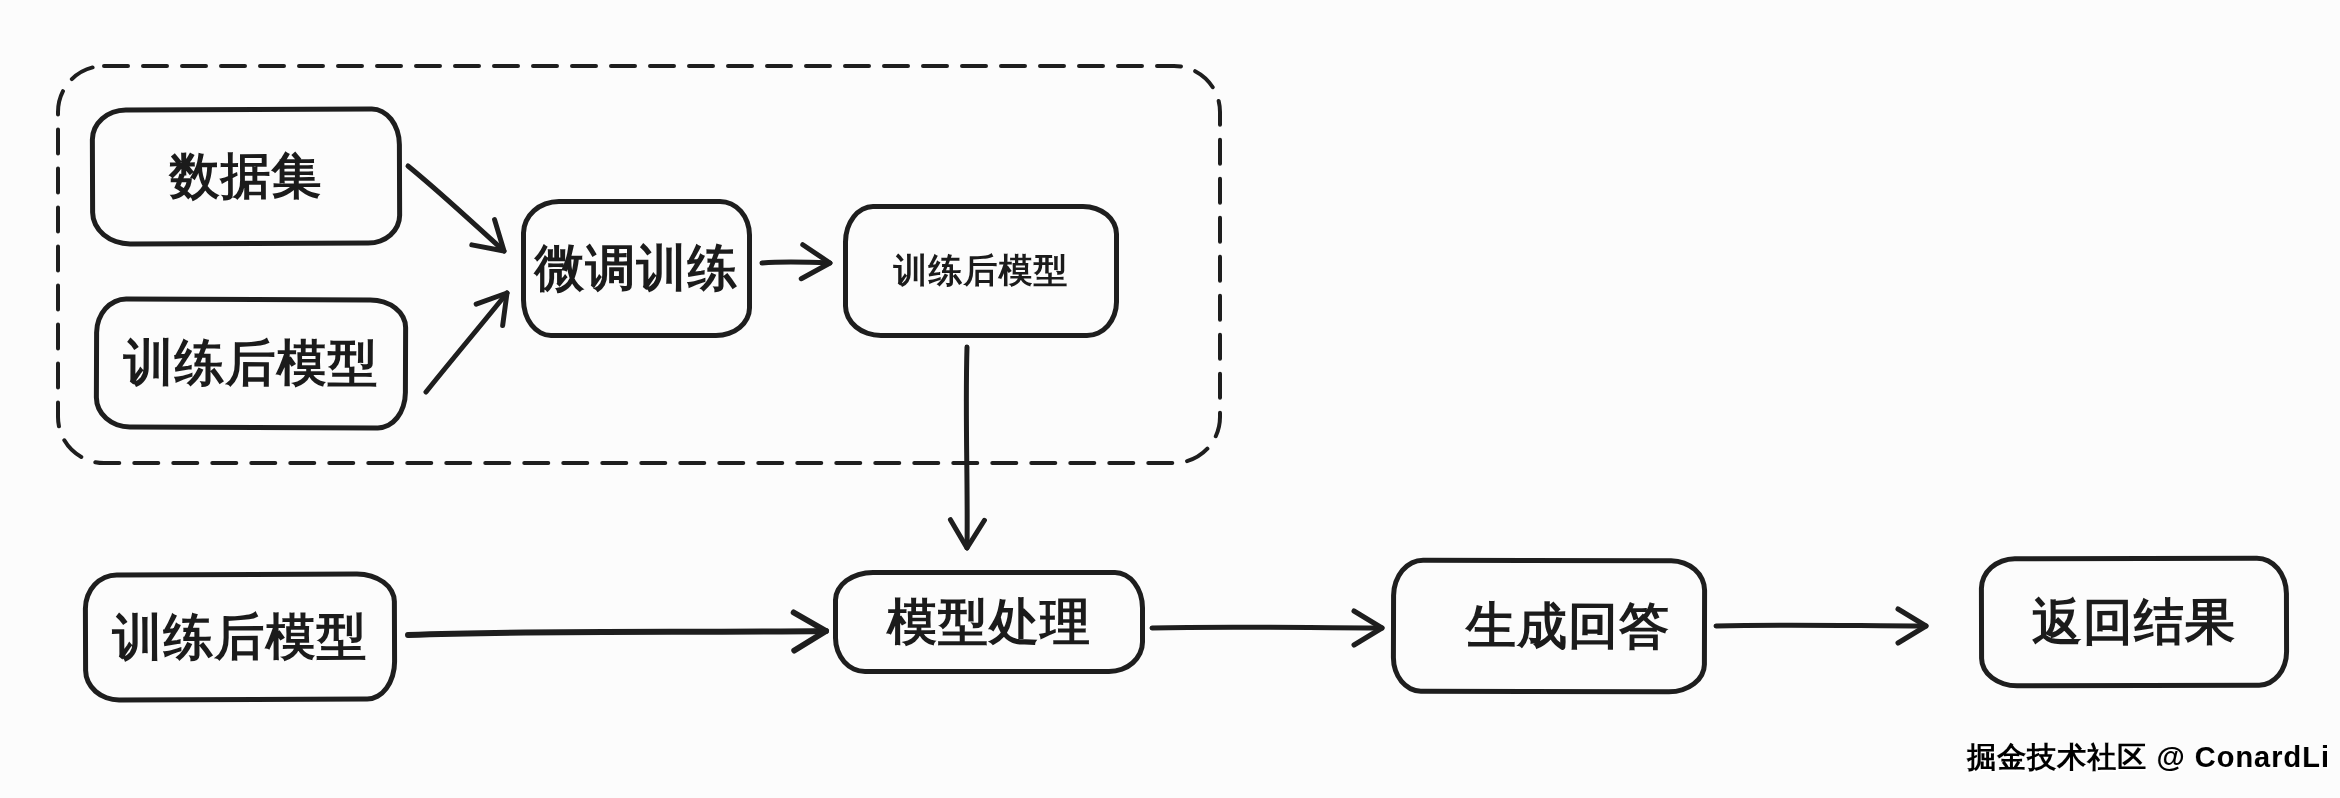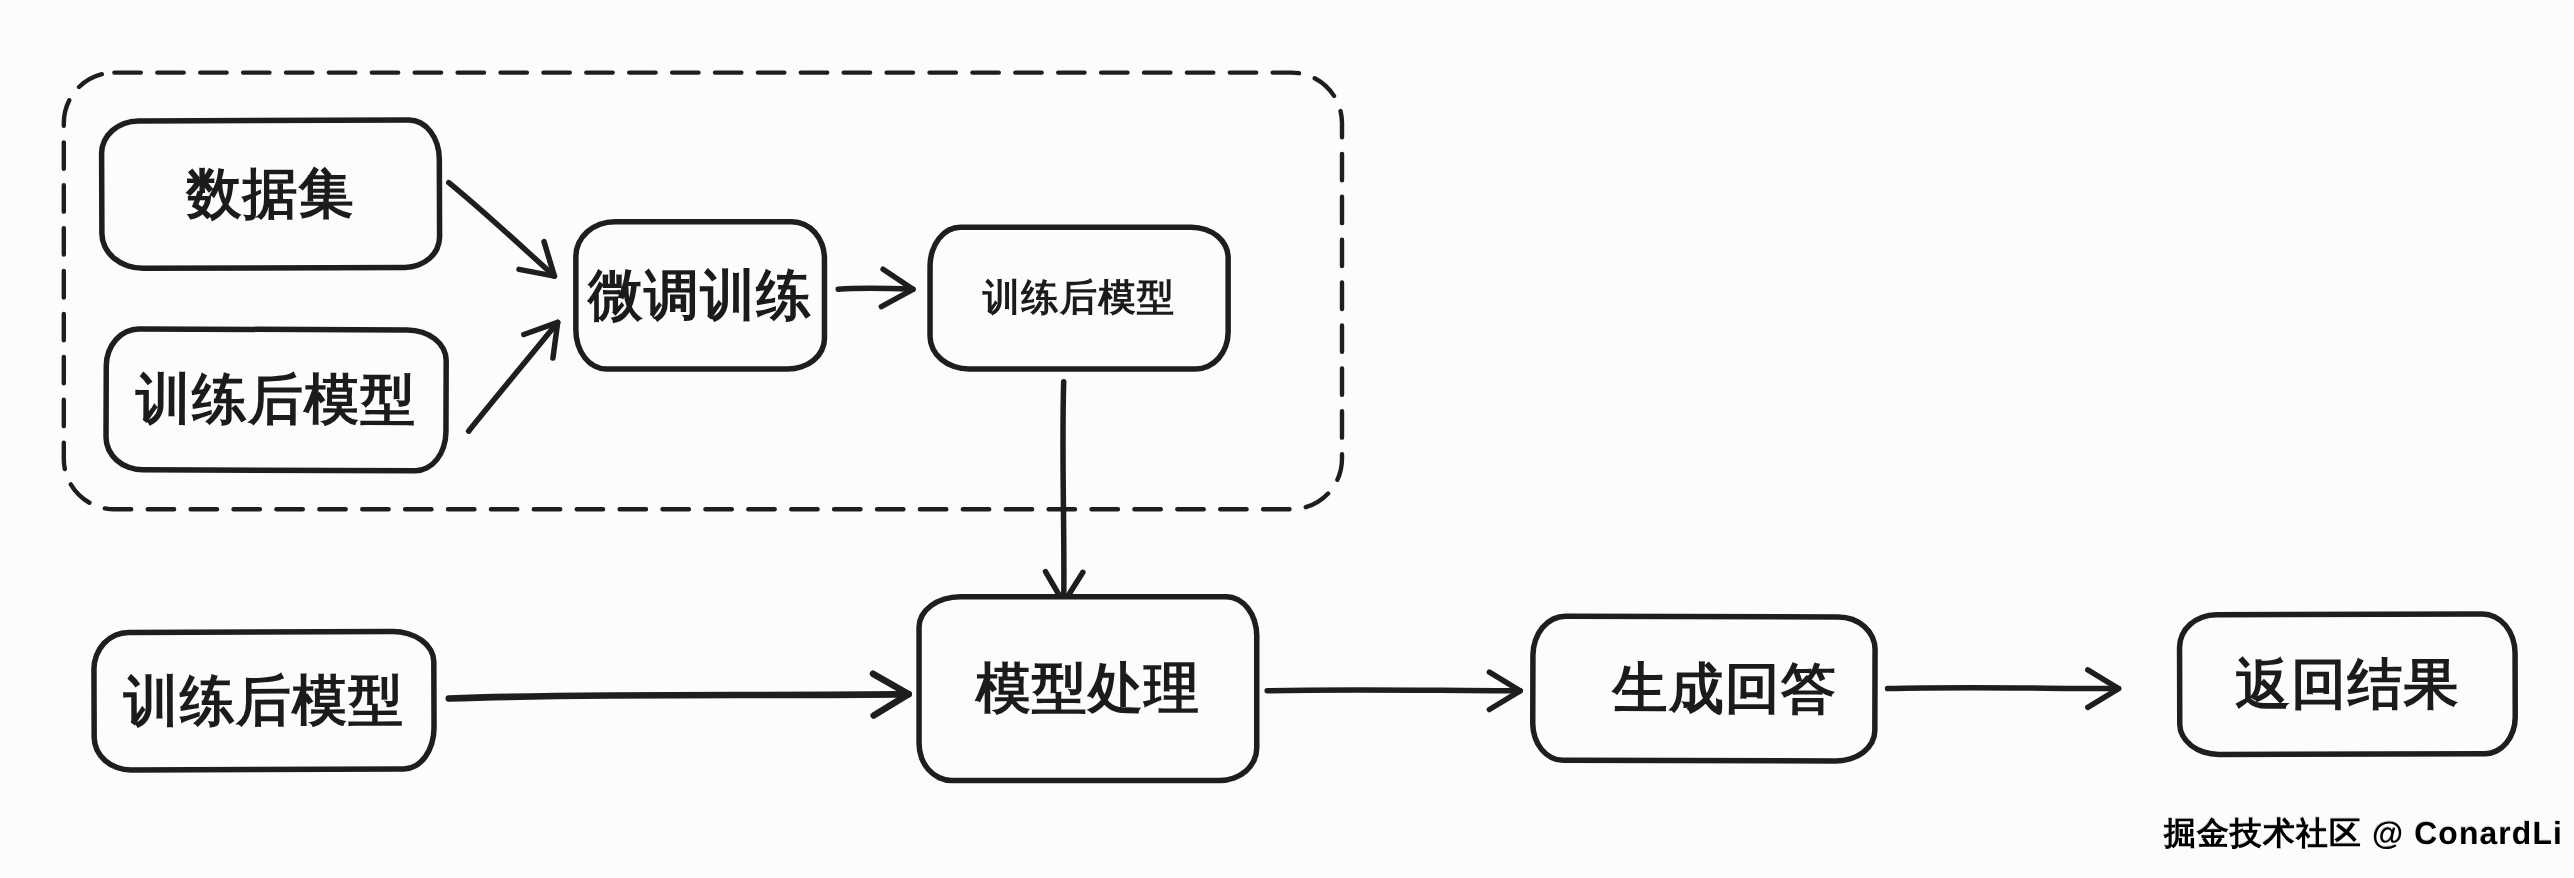--- a/index.html
+++ b/index.html
@@ -35,21 +35,21 @@
     font-size: 50px;
     letter-spacing: 1px;
     white-space: nowrap;
   }
   
   .n-dataset          { left: 90px;  top: 107px; width: 312px; height: 139px; border-radius: 36px 30px 34px 40px / 32px 38px 30px 34px; transform: rotate(-0.2deg); }
   .n-pretrained       { left: 94px;  top: 297px; width: 314px; height: 133px; border-radius: 32px 38px 30px 36px / 36px 30px 38px 32px; transform: rotate(0.2deg); }
   .n-finetune         { left: 521px; top: 199px; width: 231px; height: 139px; border-radius: 38px 32px 36px 30px / 34px 36px 30px 38px; text-align: right; }
   .n-trained          { left: 843px; top: 204px; width: 276px; height: 134px; border-radius: 30px 36px 32px 38px / 38px 30px 36px 32px; font-size: 34px; }
   .n-user-input       { left: 83px;  top: 572px; width: 314px; height: 130px; border-radius: 34px 40px 30px 36px / 36px 30px 40px 32px; transform: rotate(-0.2deg); }
-  .n-model-processing { left: 833px; top: 540px; width: 312px; height: 172px; border-radius: 40px 30px 36px 32px / 30px 38px 32px 36px; }
+  .n-model-processing { left: 833px; top: 570px; width: 312px; height: 104px; border-radius: 40px 30px 36px 32px / 30px 38px 32px 36px; }
   .n-generate-answer  { left: 1391px;top: 558px; width: 316px; height: 136px; border-radius: 32px 36px 38px 30px / 38px 32px 30px 36px; transform: rotate(0.15deg); padding-left: 38px; }
   .n-return-result    { left: 1943px;top: 556px; width: 310px; height: 132px; border-radius: 36px 32px 30px 38px / 32px 38px 36px 30px; transform: rotate(-0.15deg); margin-left: 36px; }
 
   .watermark {
     position: absolute;
     right: 10px;
     bottom: 20px;
     font-size: 29px;
     font-weight: 700;
     color: #000000;

